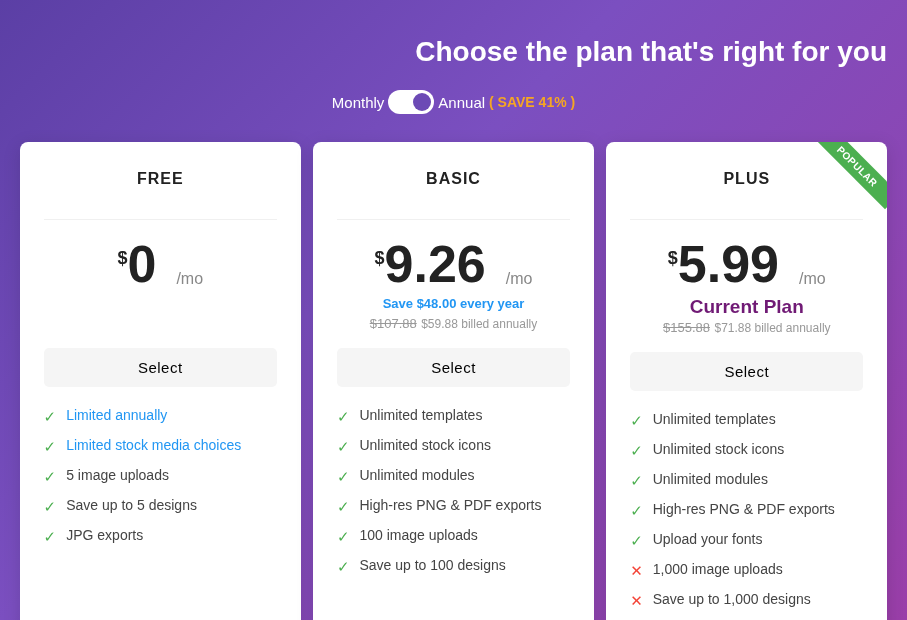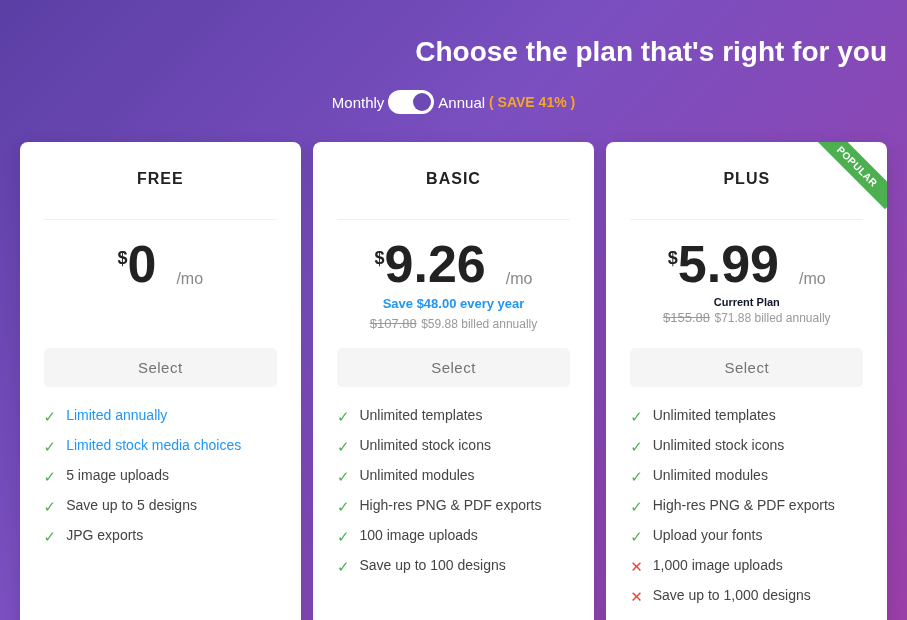--- a/index.html
+++ b/index.html
@@ -142,31 +142,31 @@
       font-size: 12px;
     }
 
     .price-meta {
       text-align: center;
       margin-bottom: 16px;
       min-height: 36px;
     }
 
     .current-plan {
-      color: #0f172a;
-      font-size: 11px;
+      color: #701a75;
+      font-size: 19px;
       font-weight: 600;
     }
 
     .select-btn {
       display: block;
       width: 100%;
       padding: 11px 0;
       background: #f5f5f5;
-      color: #737373;
+      color: #000000;
       font-size: 15px;
       font-weight: 500;
       border: none;
       border-radius: 5px;
       cursor: pointer;
       text-align: center;
       margin-bottom: 20px;
       letter-spacing: 0.5px;
     }
 

